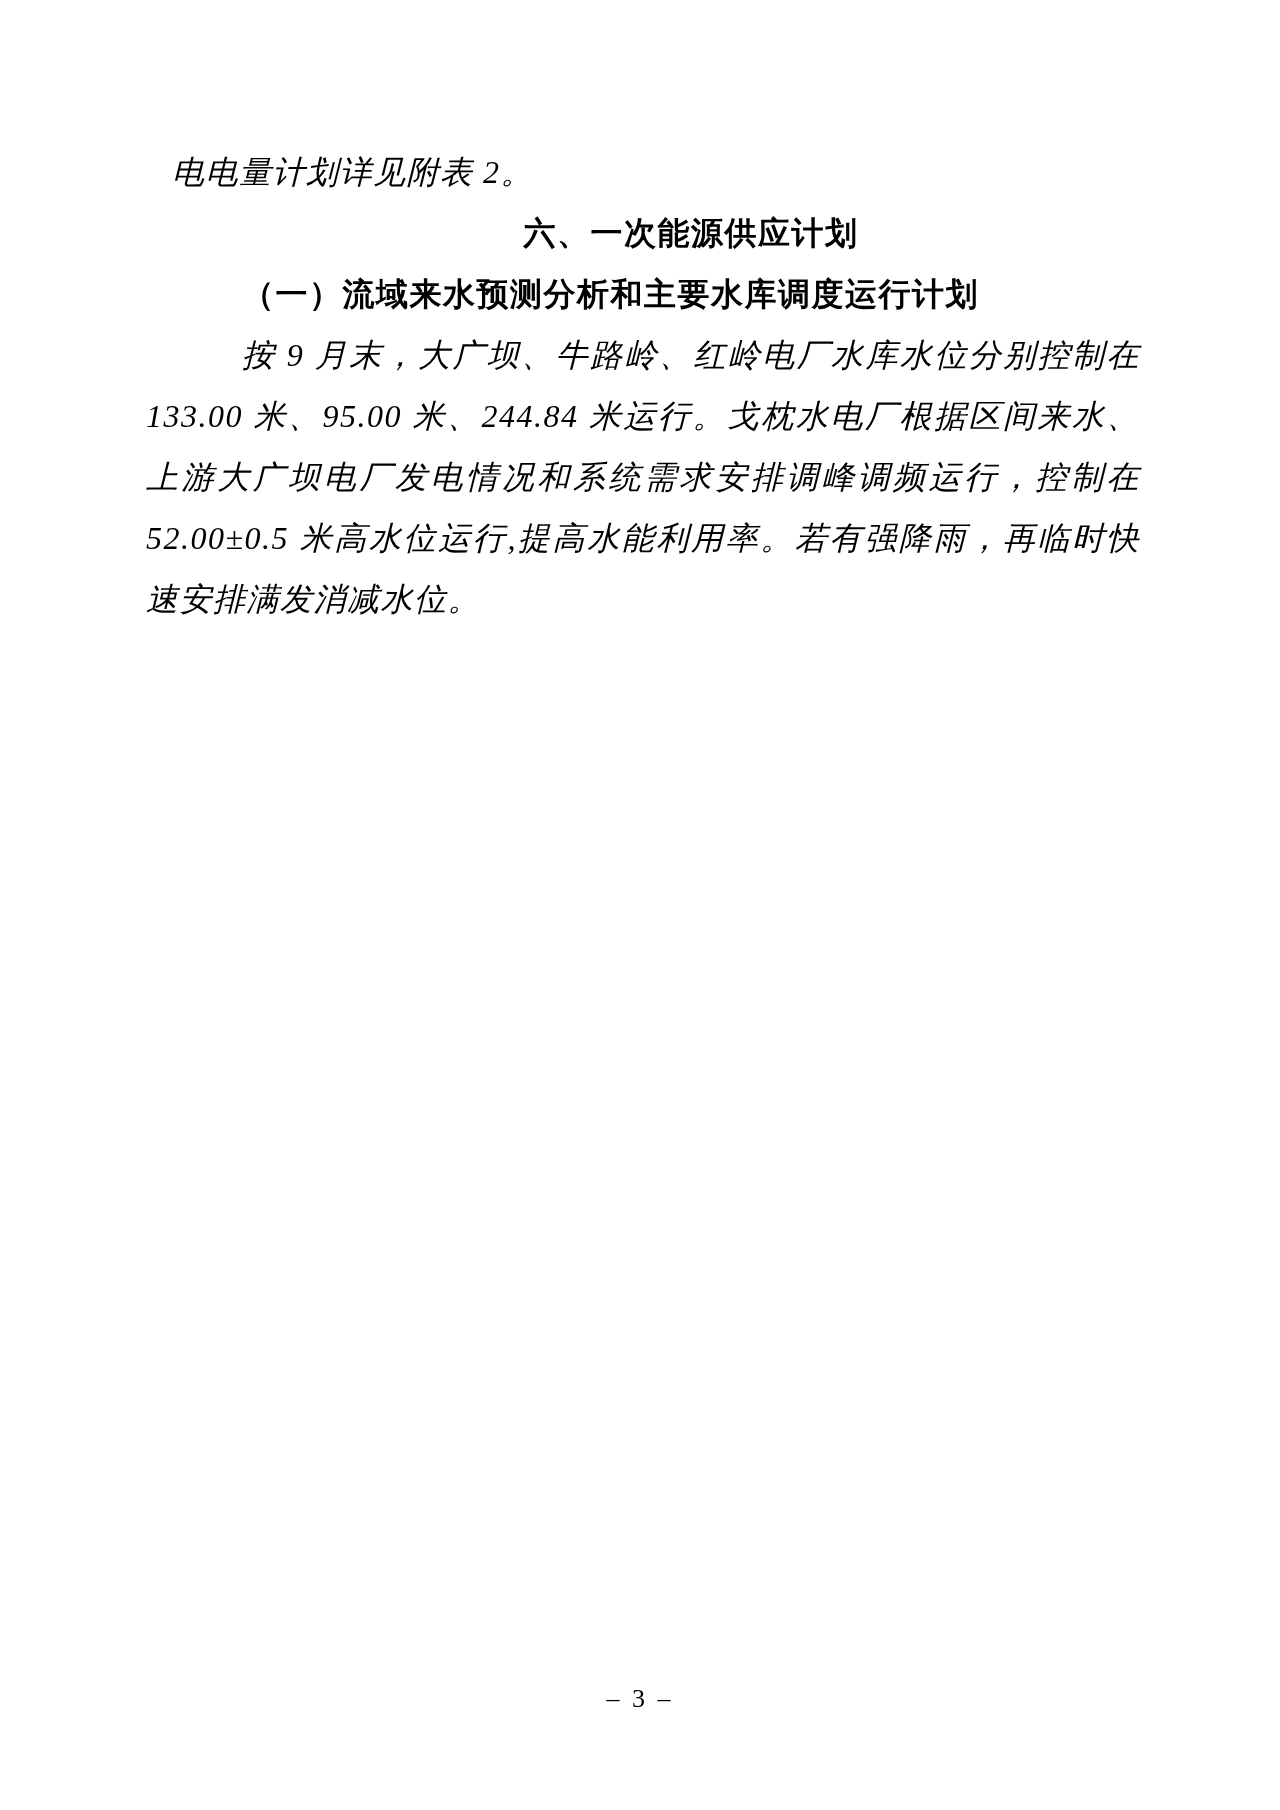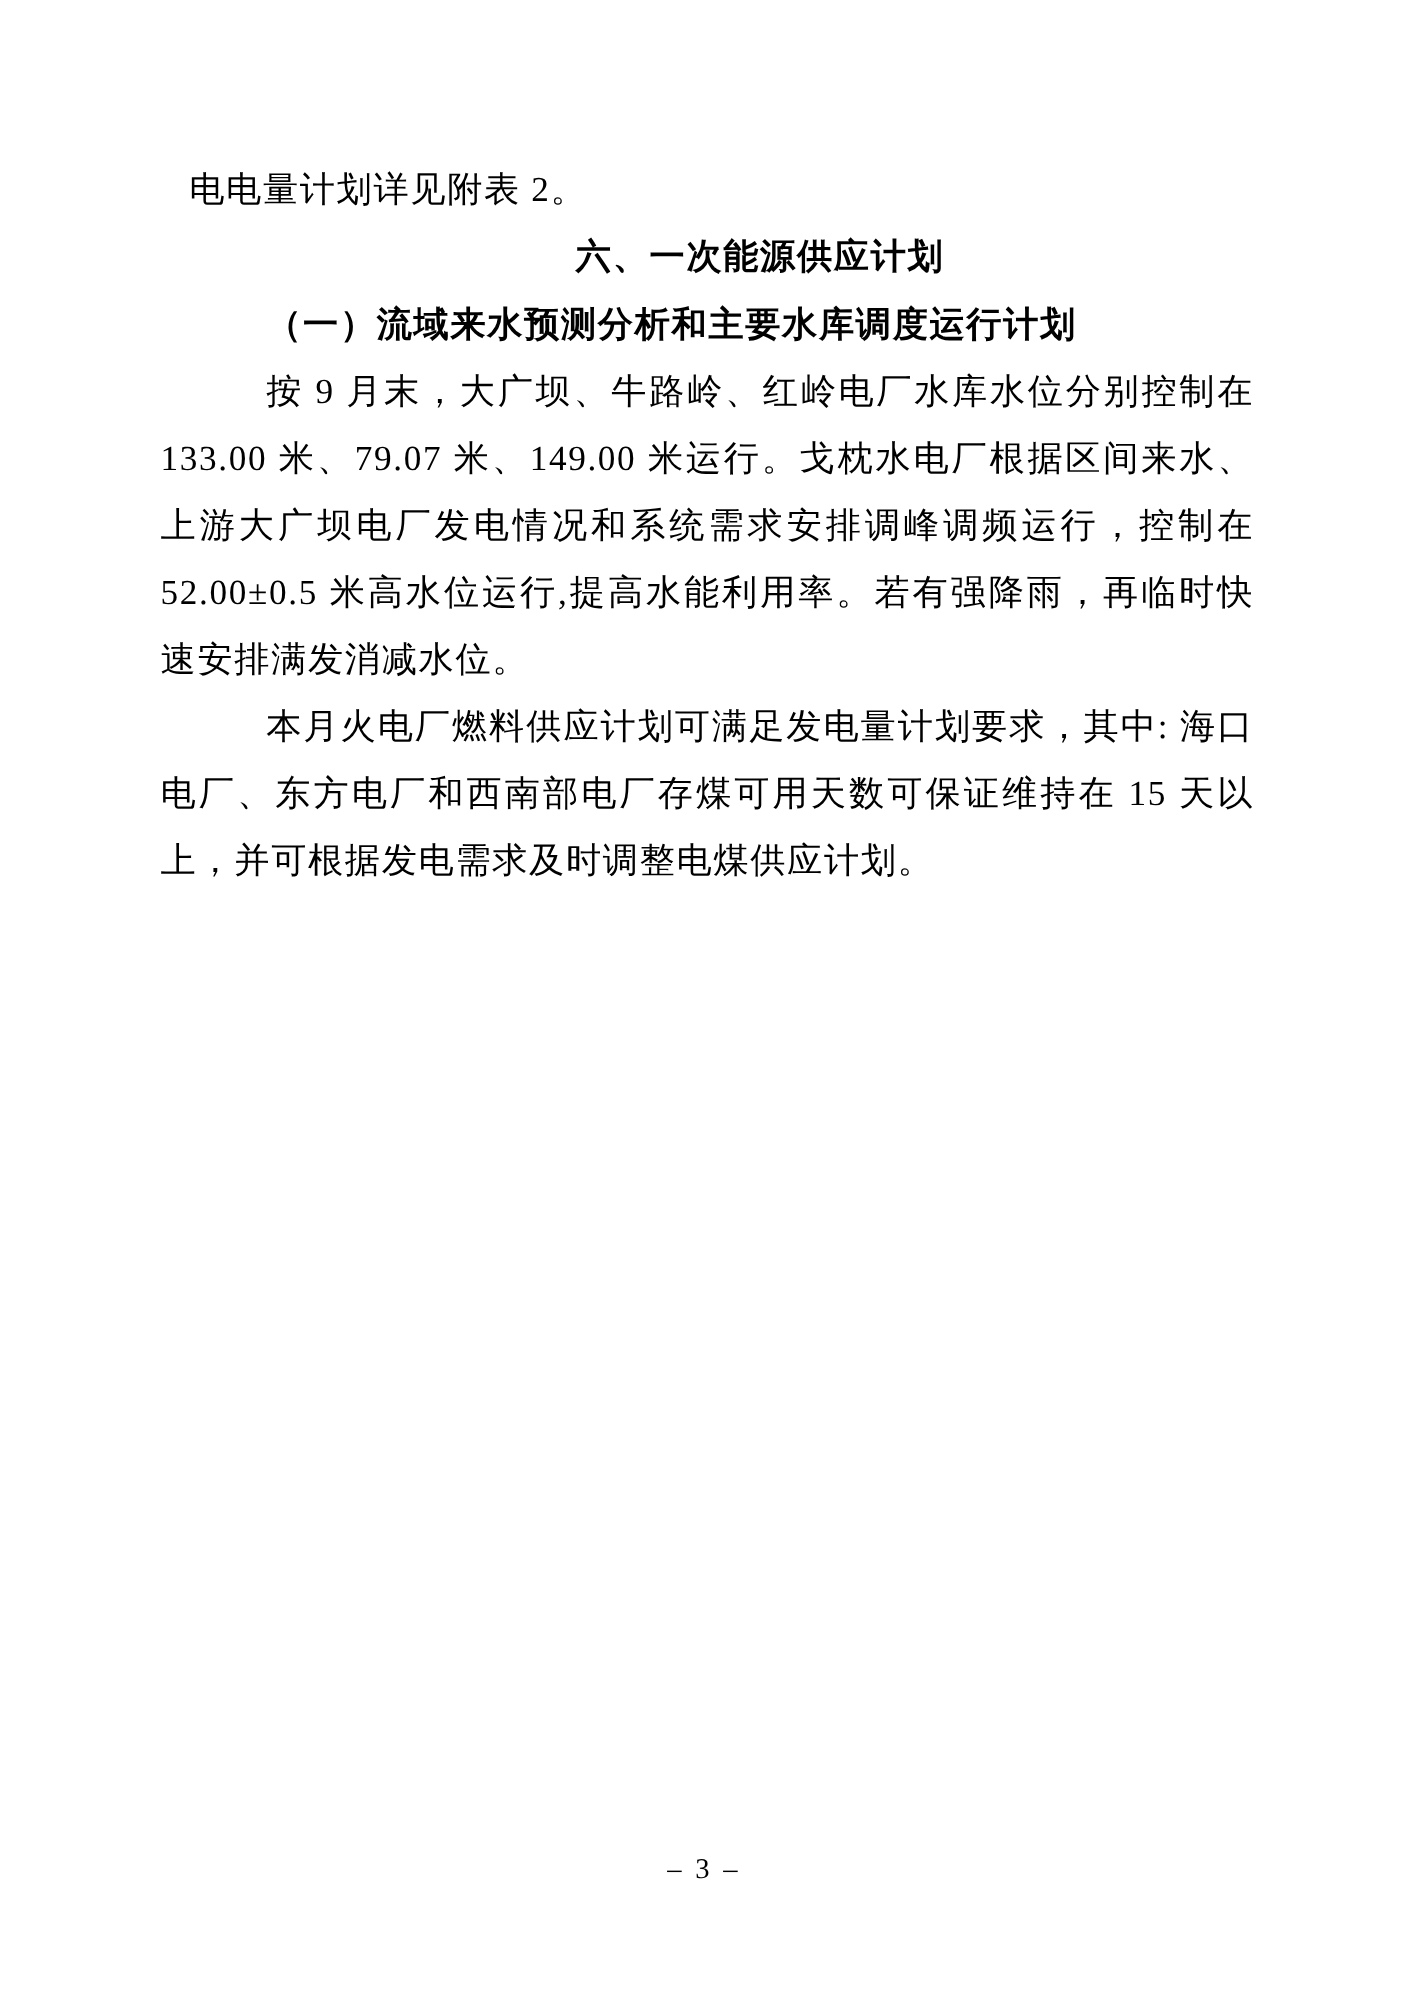--- a/index.html
+++ b/index.html
@@ -27,20 +27,21 @@
     font-size: 32px;
     line-height: 61px;
     letter-spacing: 1.5px;
     color: #000000;
   }
   p.body {
     font-family: "Liberation Serif", "DejaVu Serif", serif;
     font-weight: 400;
     text-align: justify;
     text-indent: 96px;
+    font-style: italic;
   }
   p.body.continuation {
     text-indent: 26px;
   }
   h2.sec-heading {
     font-family: "Liberation Sans", "DejaVu Sans", sans-serif;
     font-weight: 700;
     text-align: center;
     text-indent: 96px;
   }
@@ -71,24 +72,23 @@
 
   <main class="doc">
 
     <p class="body continuation">电电量计划详见附表 2。</p>
 
     <h2 class="sec-heading">六、一次能源供应计划</h2>
 
     <h3 class="sub-heading">（一）流域来水预测分析和主要水库调度运行计划</h3>
 
 
-    <p class="body">按 9 月末，大广坝、牛路岭、红岭电厂水库水位分别控制在 133.00 米、79.07 米、149.00 米运行。戈枕水电厂根据区间来水、上游大广坝电厂发电情况和系统需求安排调峰调频运行，控制在 52.00±0.5 米高水位运行,提高水能利用率。若有强降雨，再临时快速安排满发消减水位。</p>
+    <p class="body">按 9 月末，大广坝、牛路岭、红岭电厂水库水位分别控制在 133.00 米、95.00 米、244.84 米运行。戈枕水电厂根据区间来水、上游大广坝电厂发电情况和系统需求安排调峰调频运行，控制在 52.00±0.5 米高水位运行,提高水能利用率。若有强降雨，再临时快速安排满发消减水位。</p>
 
 
-    <p class="body">本月火电厂燃料供应计划可满足发电量计划要求，其中: 海口电厂、东方电厂和西南部电厂存煤可用天数可保证维持在 15 天以上，并可根据发电需求及时调整电煤供应计划。</p>
 
 
   </main>
 
   <footer class="footer">
     <span>– 3 –</span>
   </footer>
 
 </div>
 

